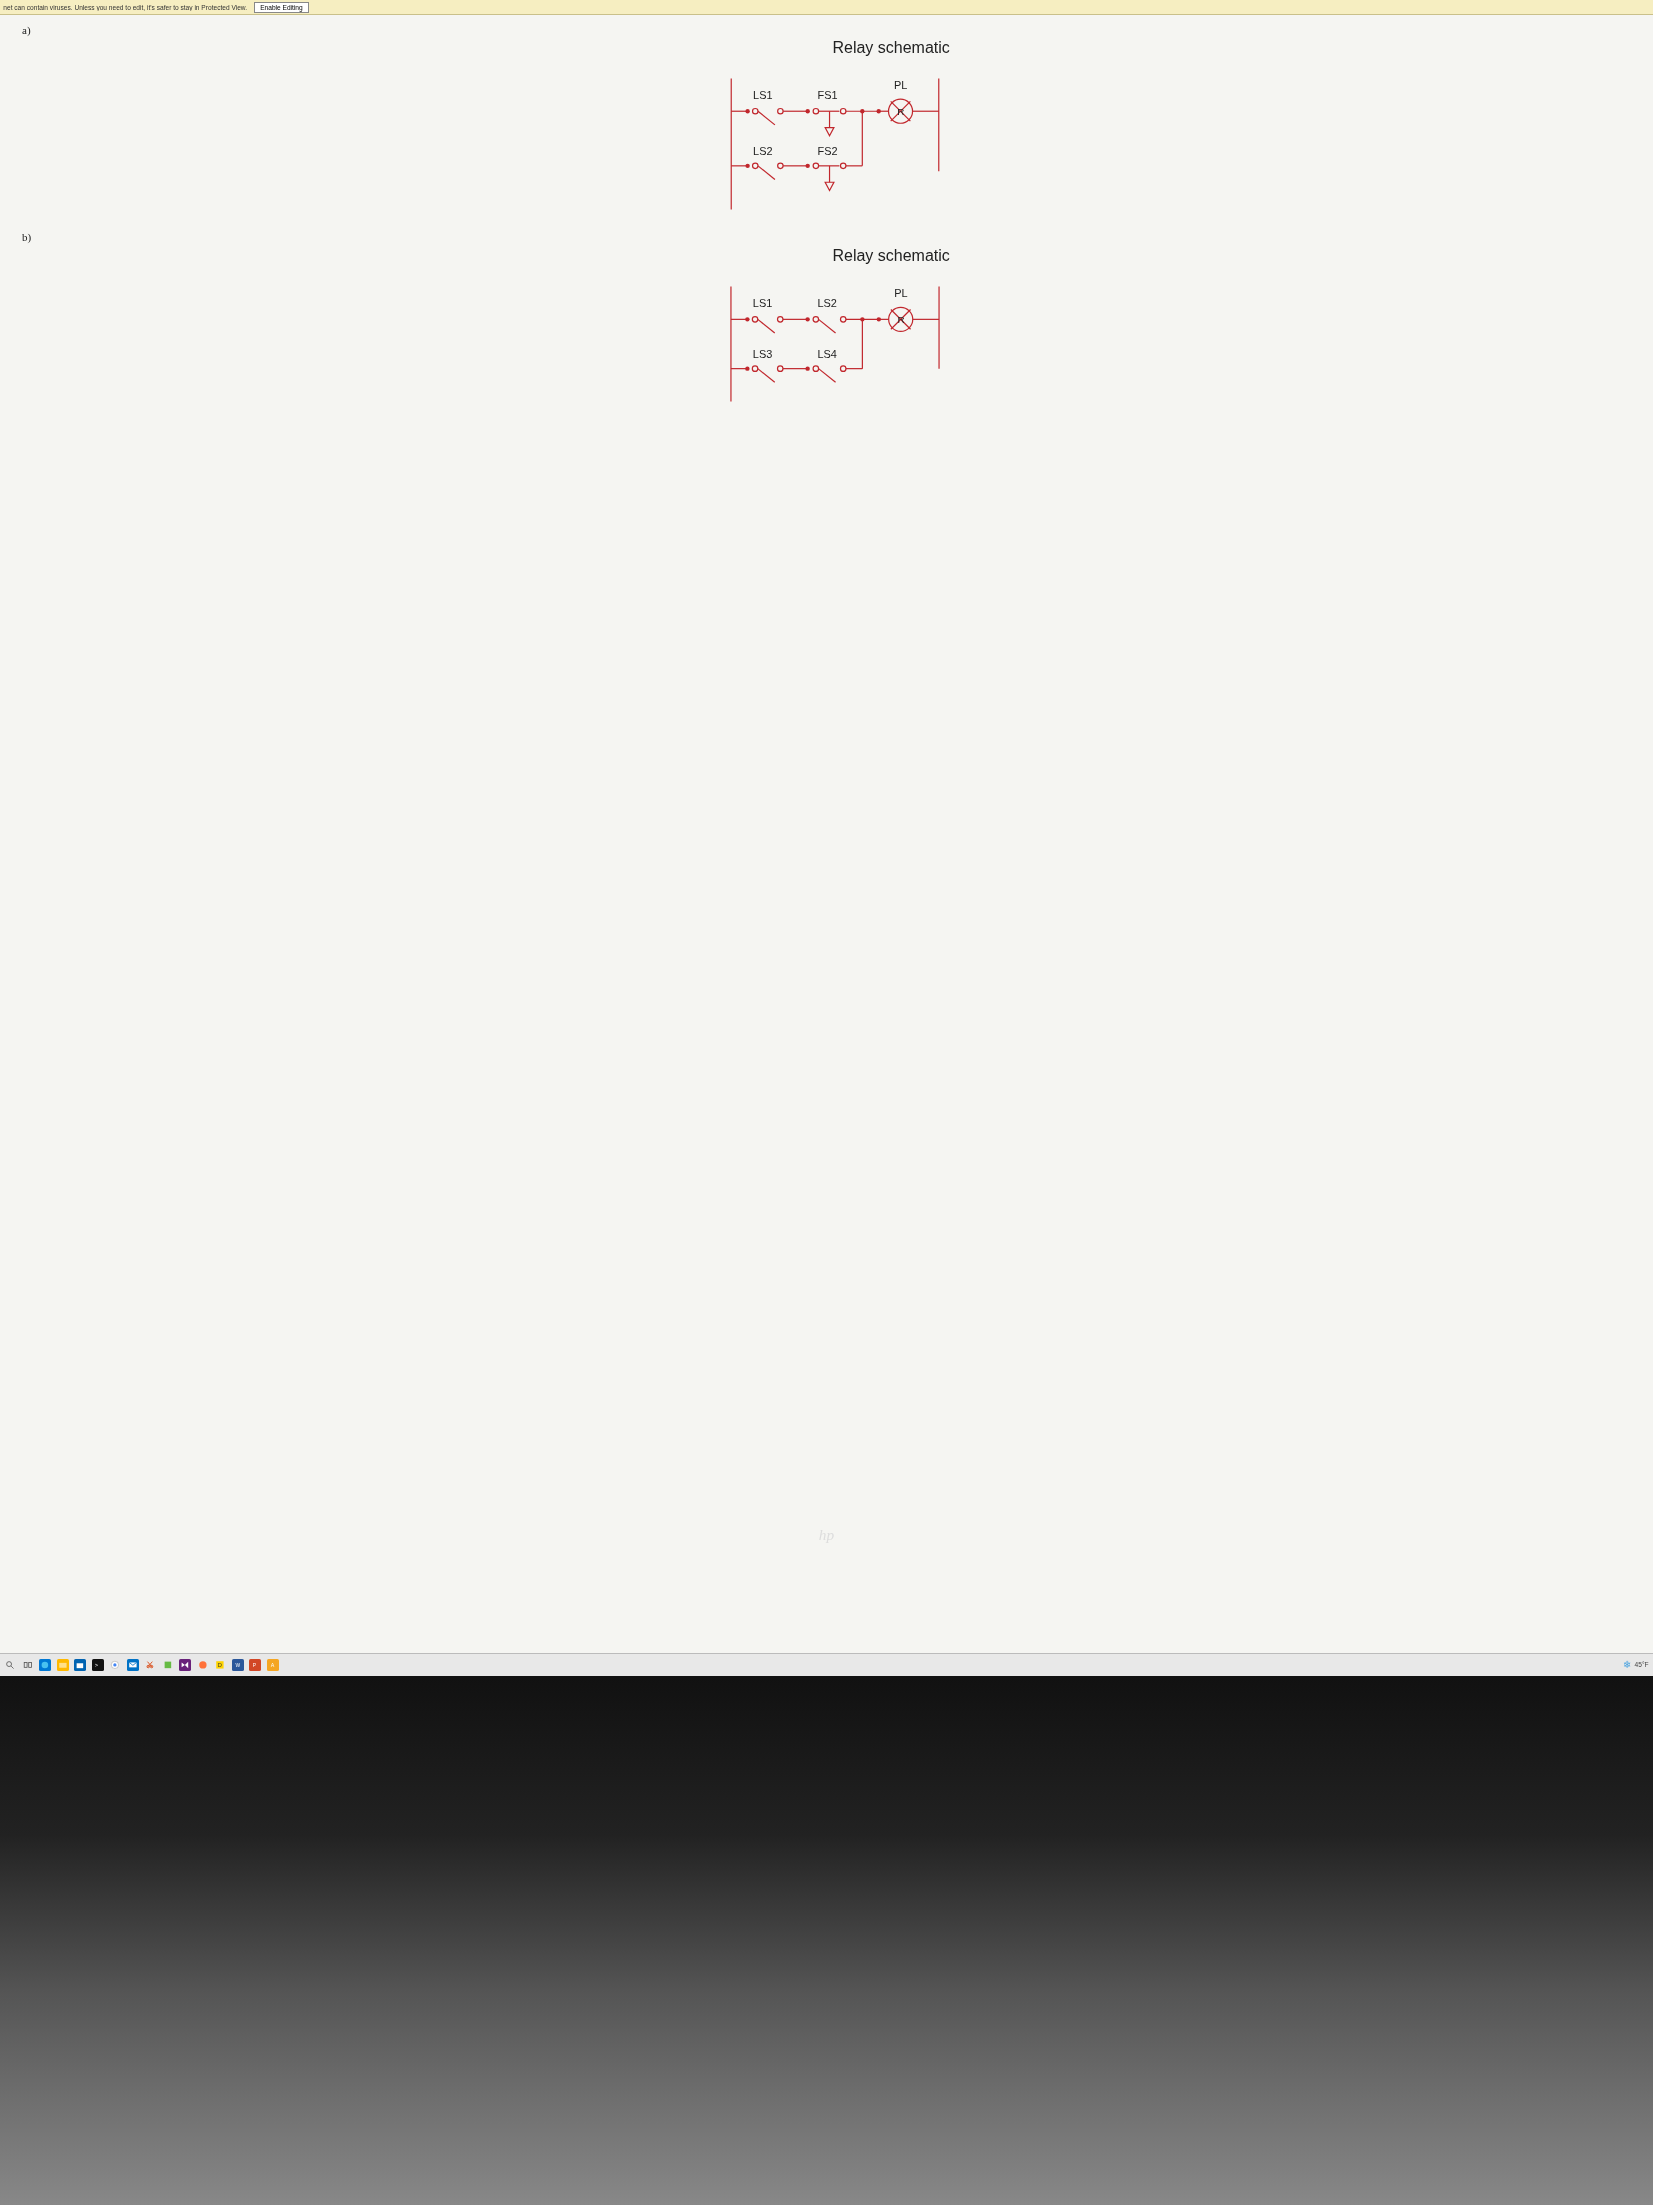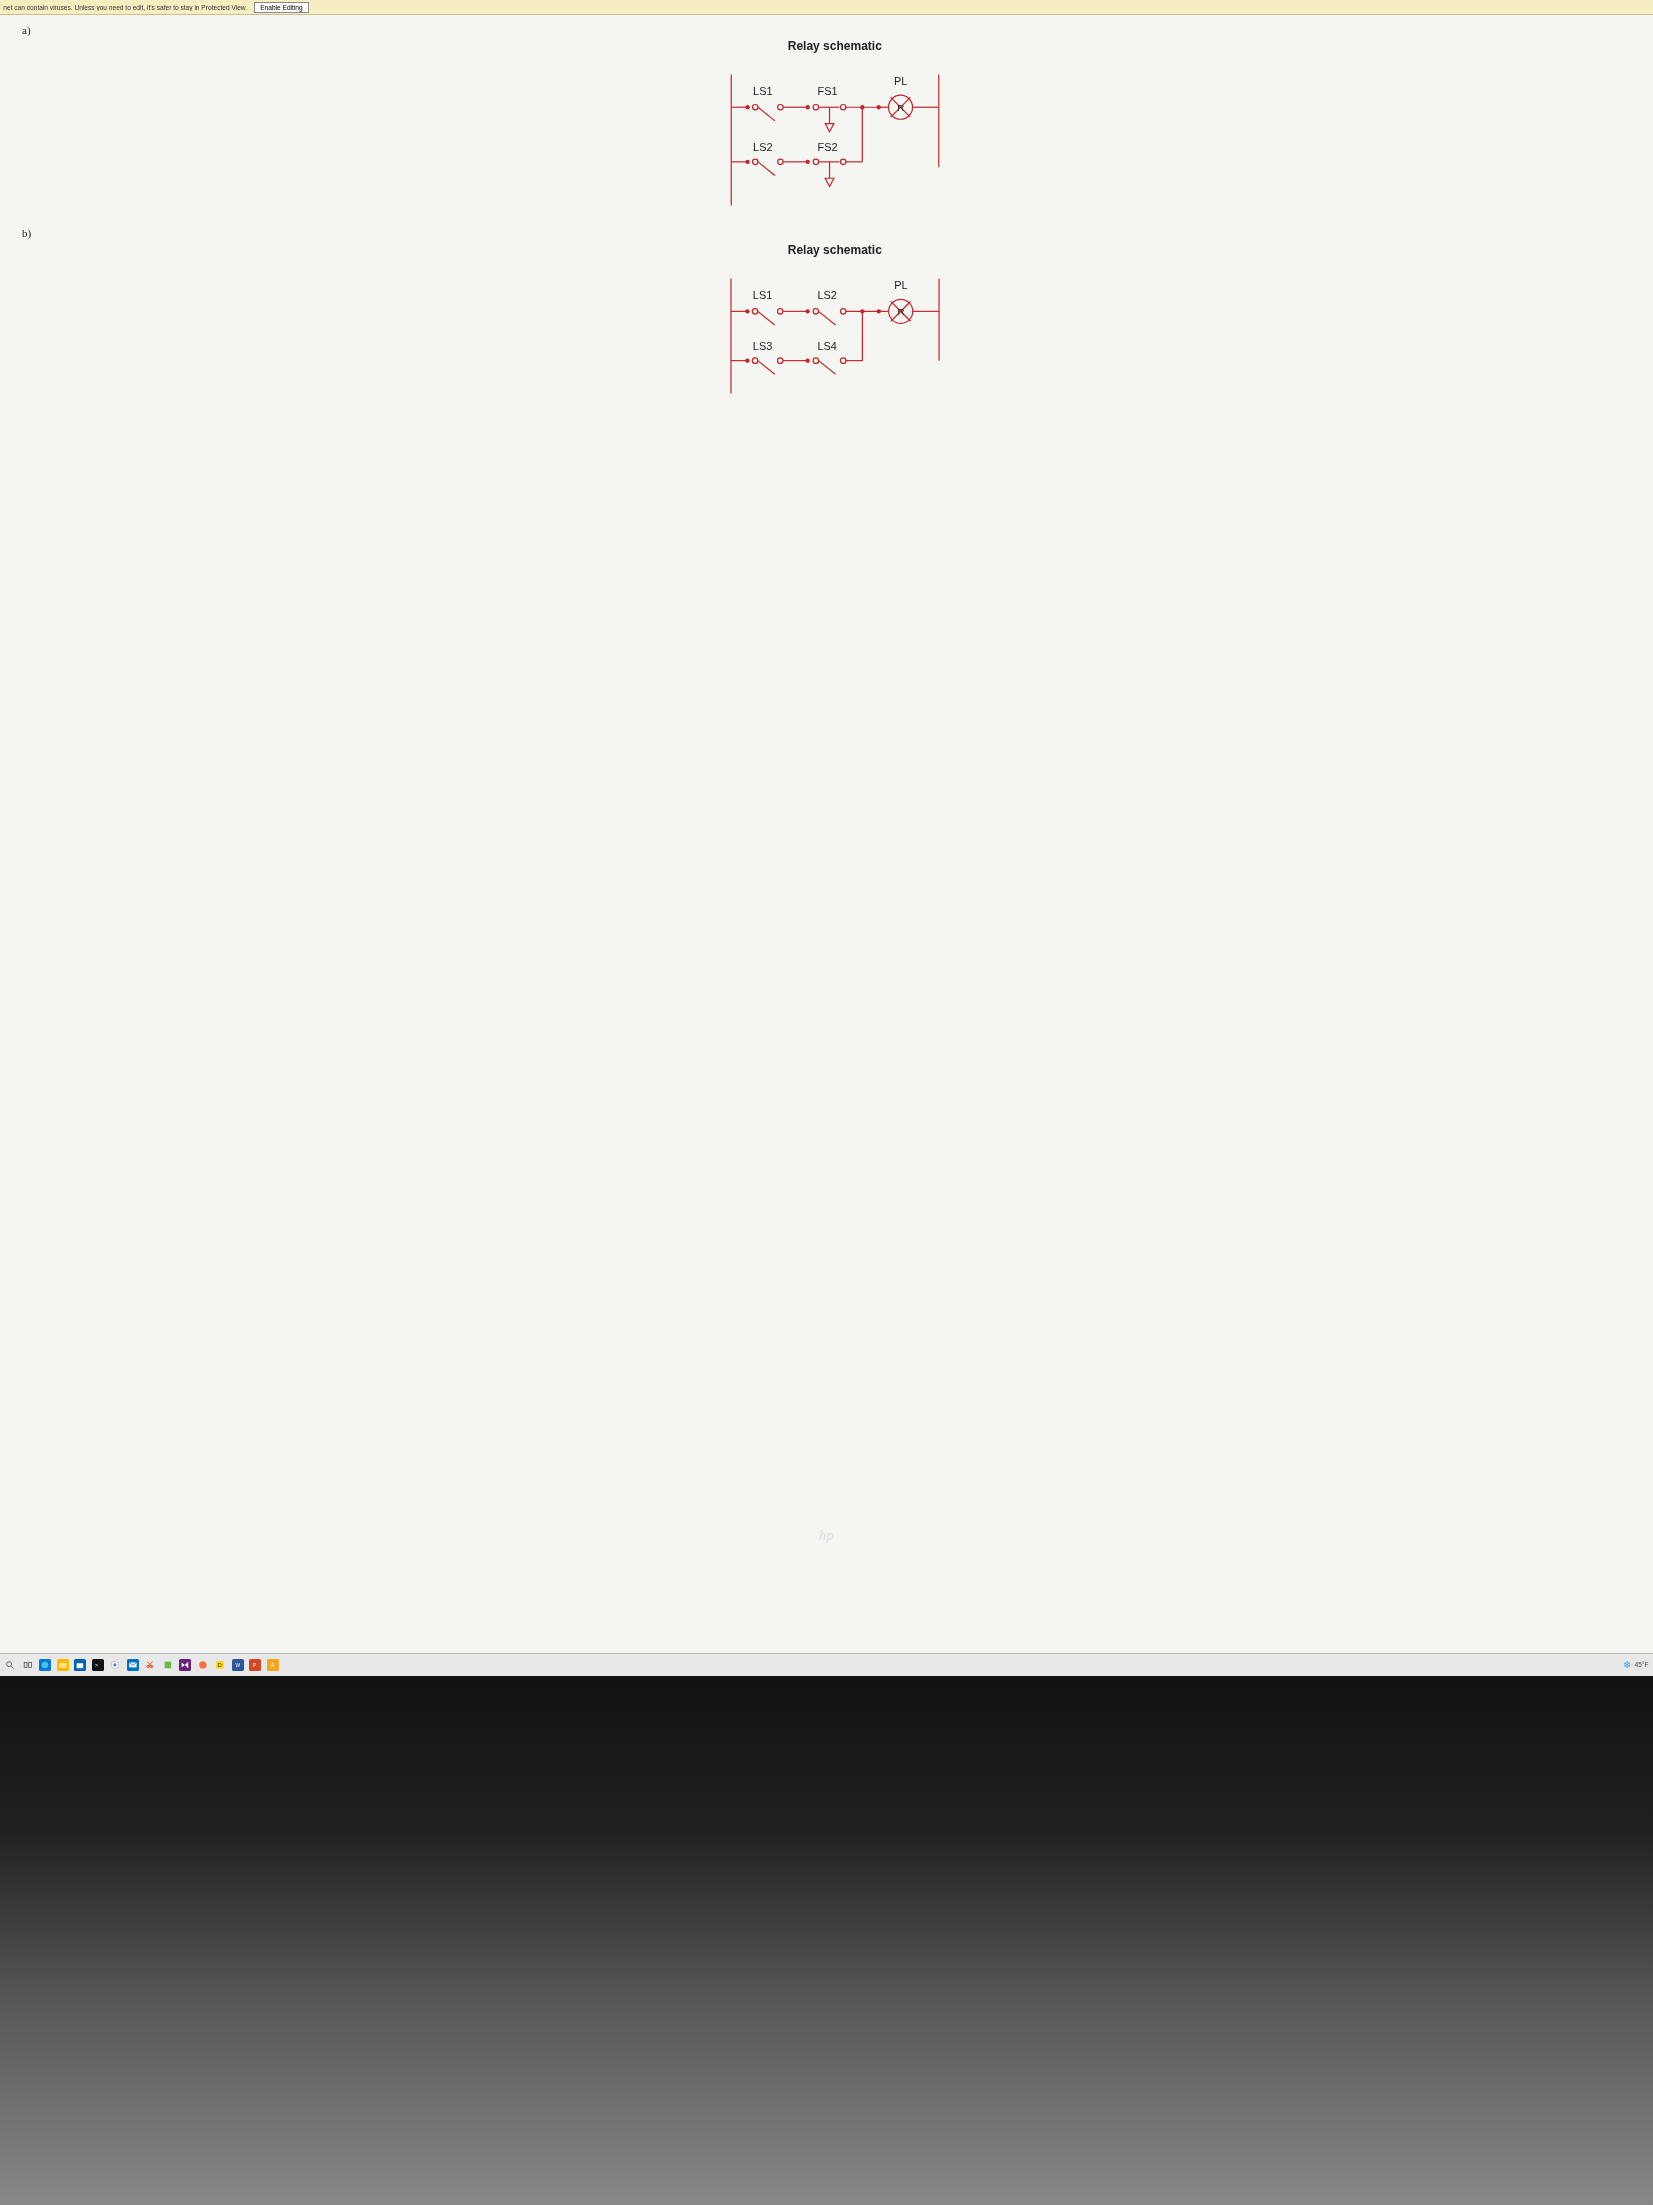--- a/index.html
+++ b/index.html
@@ -2,21 +2,21 @@
 <html style="font-size:8.8px"><head>
 <meta charset="utf-8">
 <style>
   html,body{margin:0;padding:0;width:100%;height:100%;font-family:Arial,Helvetica,sans-serif;background:#222;}
   .screen{position:relative;width:100%;height:76%;background:#f5f5f2;overflow:hidden;}
   .protected-bar{display:flex;align-items:center;background:#f6eec1;border-bottom:0.5px solid #c9c08a;height:14.2px;font-size:6.6px;color:#333;padding:0 3.3px;gap:6.6px;}
   .protected-bar .msg{text-decoration:underline;white-space:nowrap;overflow:hidden;text-overflow:ellipsis;}
   .enable-btn{background:#fff;border:0.5px solid #888;padding:1.1px 5.5px;font-size:6.6px;cursor:pointer;}
   .doc{position:relative;padding:5.5px 16.4px 16.4px 33px;color:#222;}
   .part-label{font-size:11px;font-family:'Times New Roman',serif;margin:3.3px 0 2.2px -11px;}
-  .schem-title{font-size:12px;font-weight:bold;text-align:center;width:230px;margin:3.3px auto 2.2px auto;}
+  .schem-title{font-size:16px;font-weight:normal;text-align:right;width:230px;margin:3.3px auto 2.2px auto;}
   .schem-wrap{width:230px;margin:16px auto;}
   svg{display:block;}
   .red{stroke:#c1272d;fill:none;stroke-width:2.2;}
   .redfill{fill:#c1272d;}
   .lbl{font-family:Arial,sans-serif;fill:#222;}
   .taskbar{position:absolute;left:0;right:0;bottom:0;height:22px;background:#e8e8e8;border-top:0.5px solid #bbb;display:flex;align-items:center;padding:0 4.4px;gap:5.5px;font-size:6.6px;color:#444;}
   .tb-ico{width:12px;height:12px;display:flex;align-items:center;justify-content:center;border-radius:1.6px;}
   .tb-ico svg{width:9.8px;height:9.8px;}
   .weather{margin-left:auto;display:flex;align-items:center;gap:3.3px;}
   .below-screen{height:24%;background:linear-gradient(#111,#222 30%,#555 60%,#888);}

